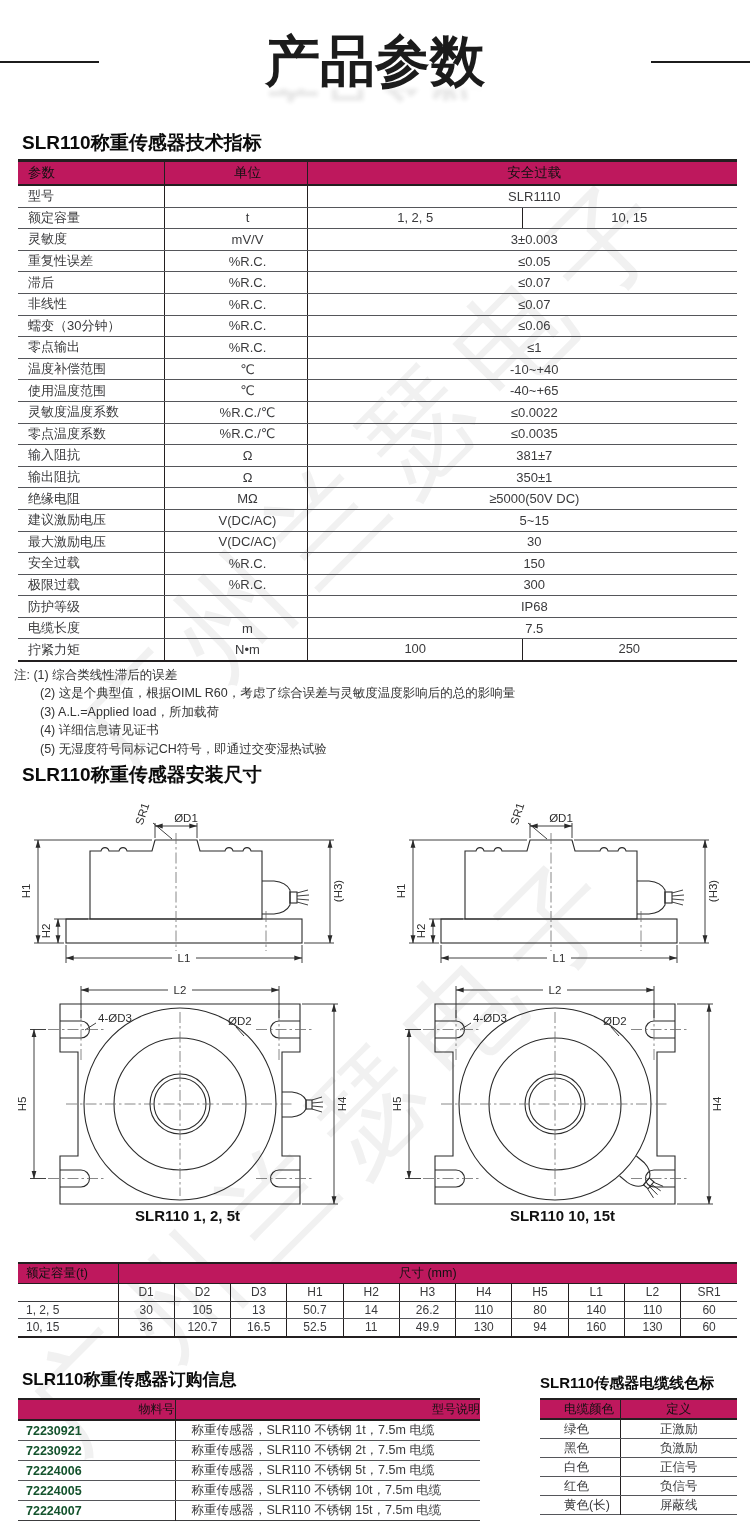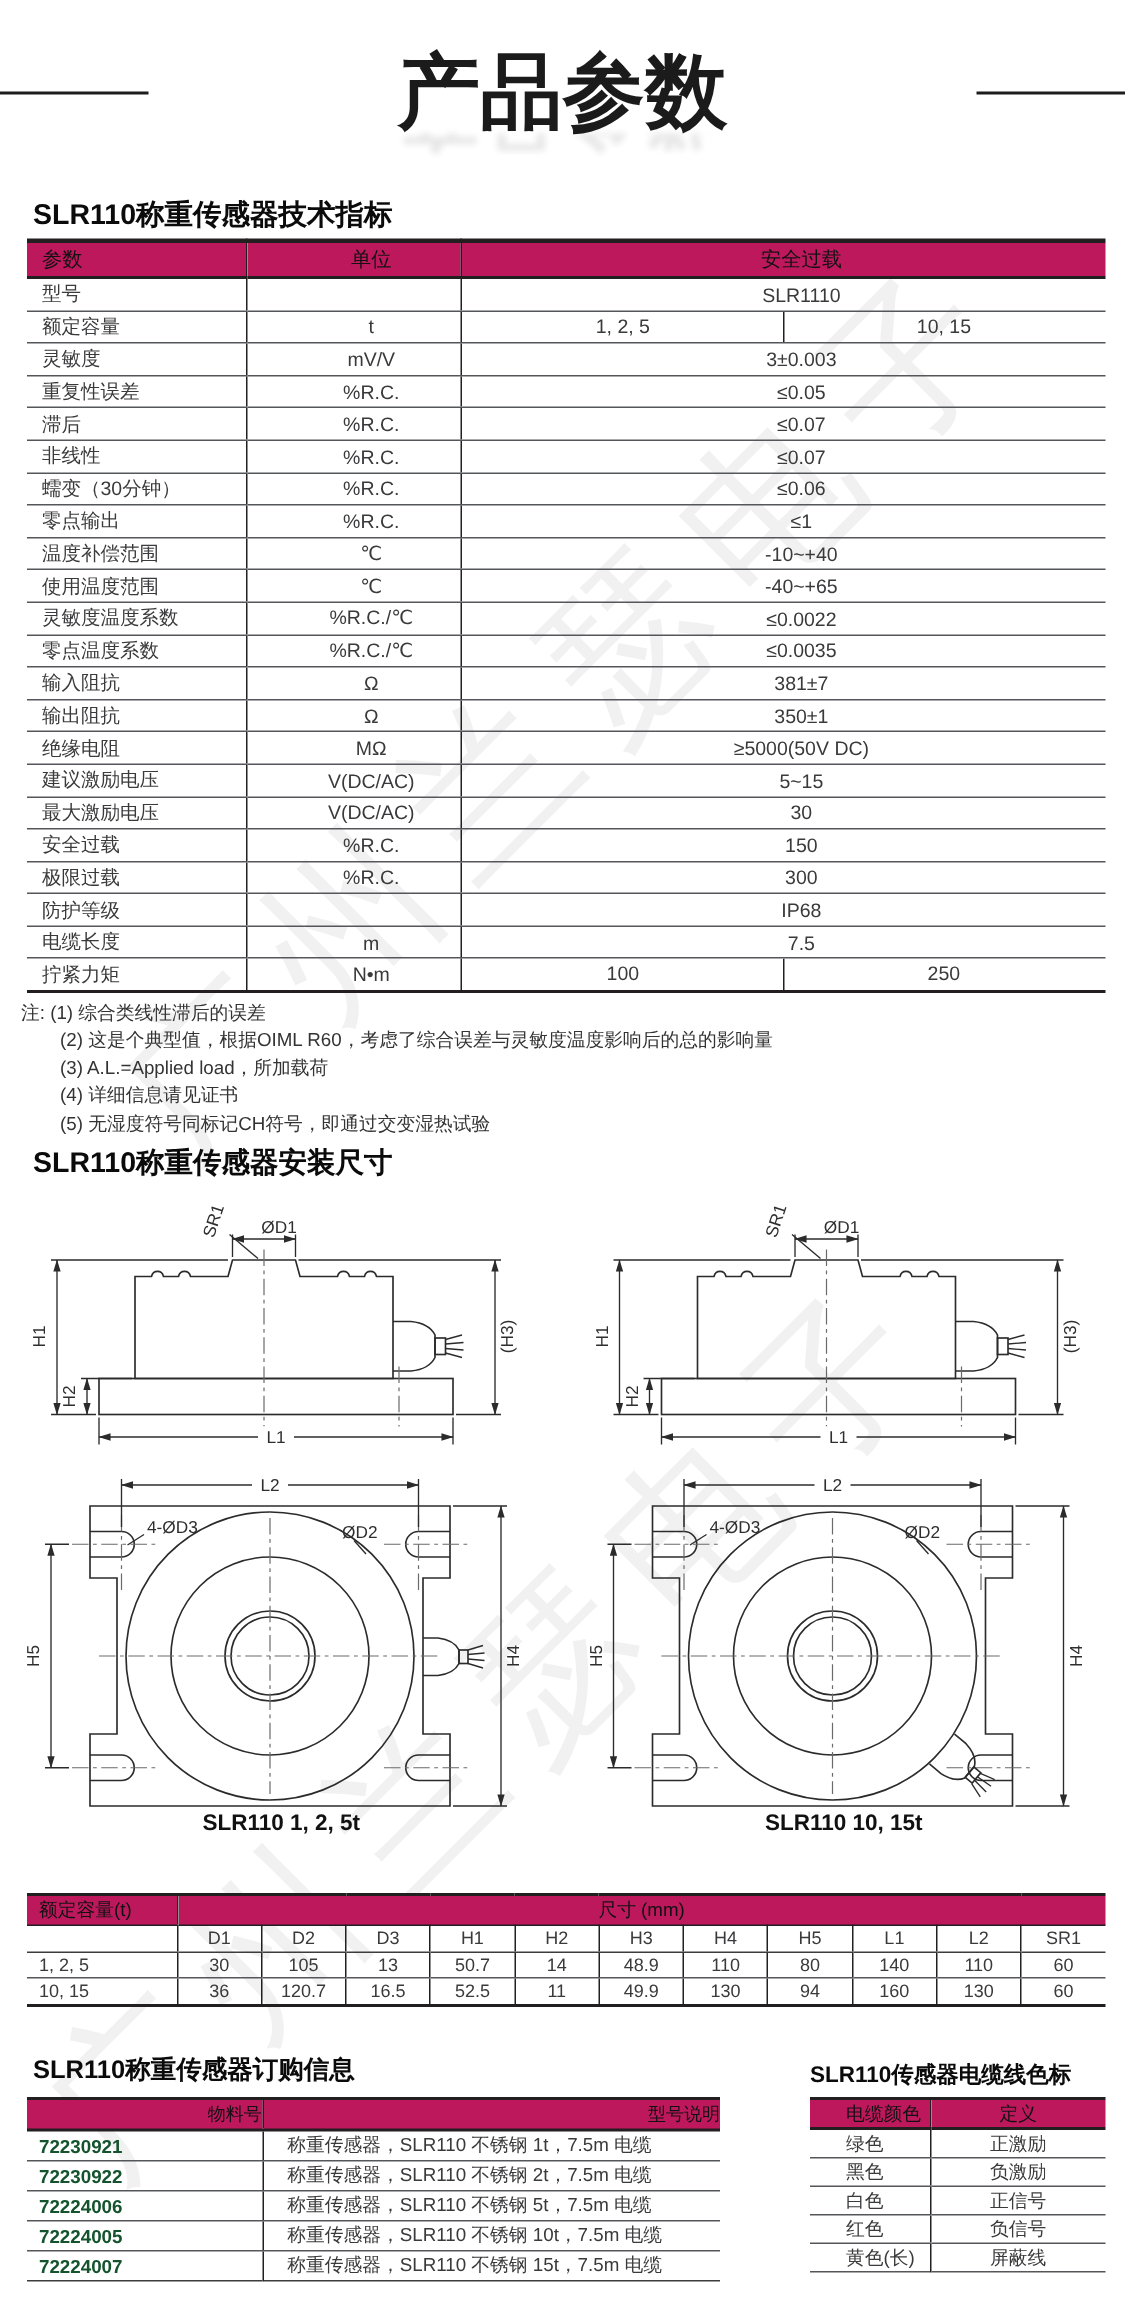--- a/index.html
+++ b/index.html
@@ -412,21 +412,21 @@
           <td>L2</td>
           <td>SR1</td>
         </tr>
     <tr class="rd">
           <td>1, 2, 5</td>
           <td>30</td>
           <td>105</td>
           <td>13</td>
           <td>50.7</td>
           <td>14</td>
-          <td>48.9</td>
+          <td>26.2</td>
           <td>110</td>
           <td>80</td>
           <td>140</td>
           <td>110</td>
           <td>60</td>
         </tr>
         <tr class="rd">
           <td>10, 15</td>
           <td>36</td>
           <td>120.7</td>

